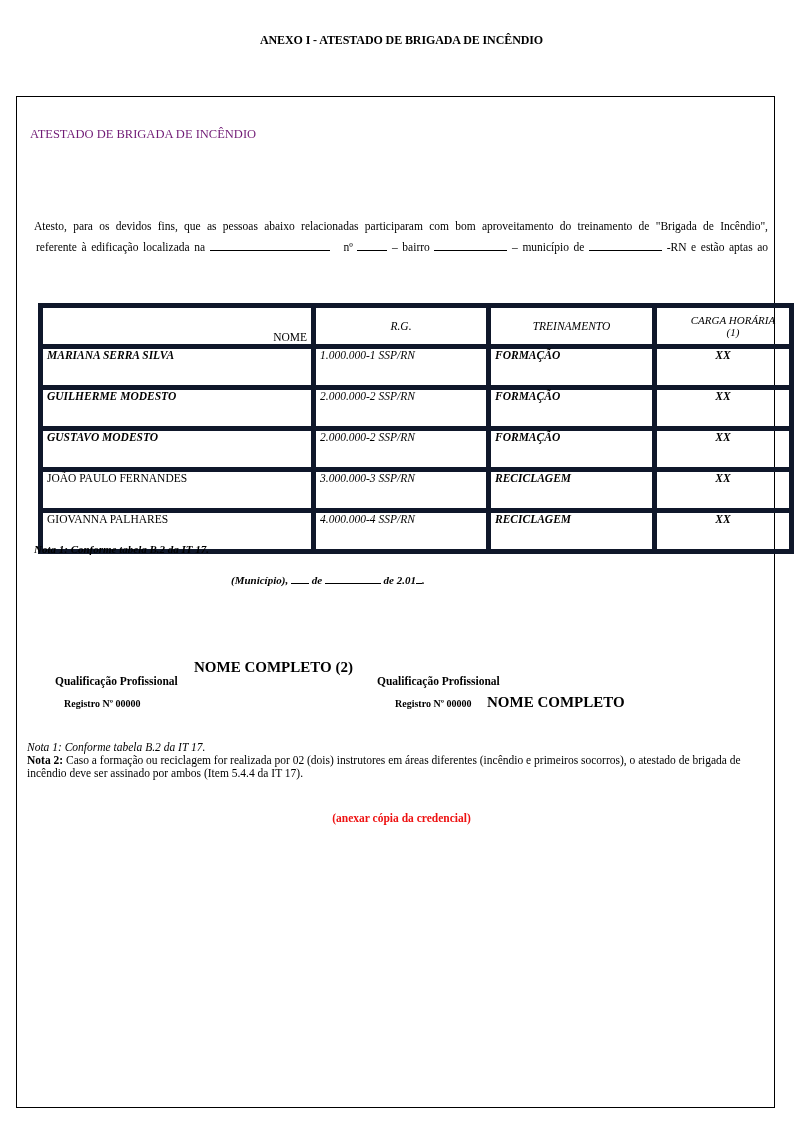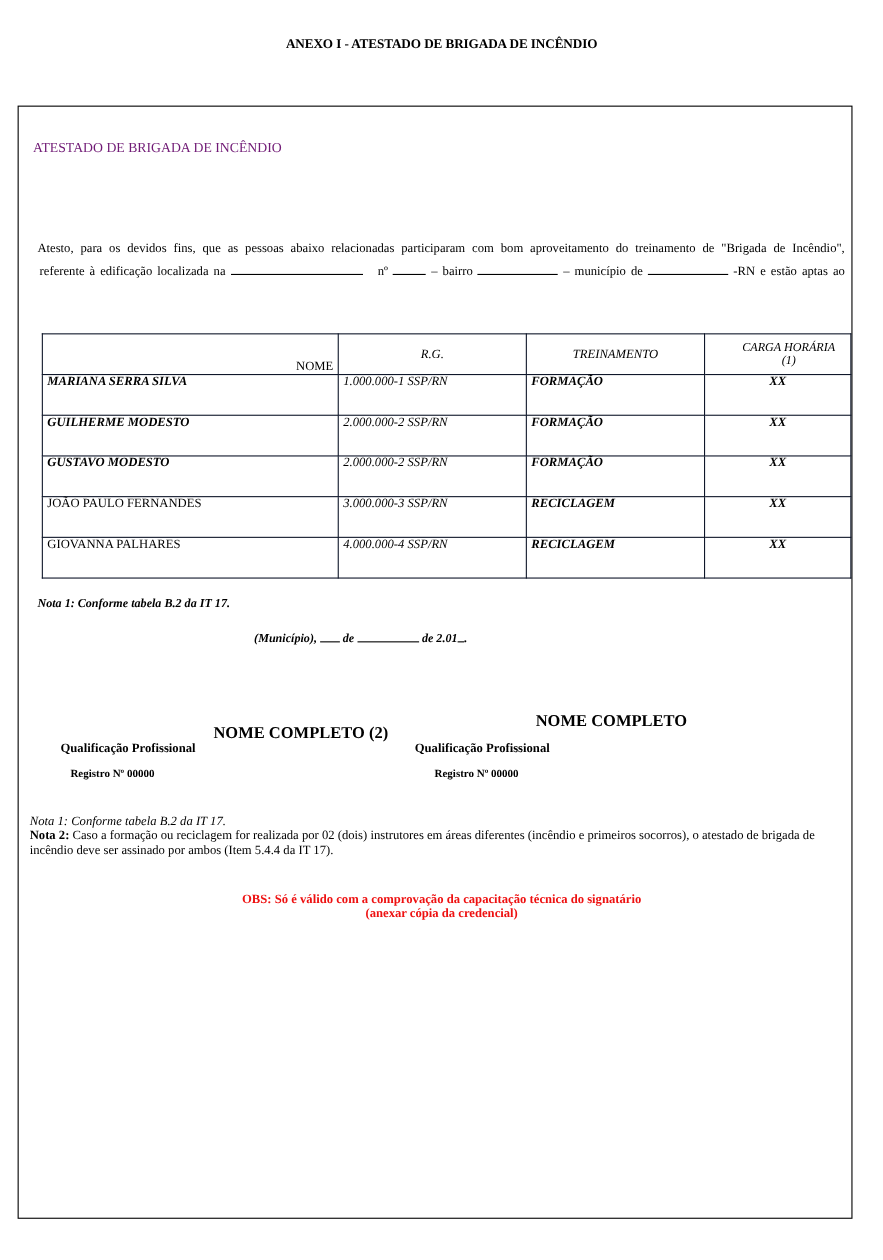--- a/index.html
+++ b/index.html
@@ -8,21 +8,21 @@
   #doc-title { top:33px; left:0; width:803px; text-align:center; font-size:12px; font-weight:bold; letter-spacing:-0.1px; }
   #frame { left:16px; top:96px; width:759px; height:1012px; border:1px solid #000; box-sizing:border-box; }
   #subtitle { left:30px; top:127px; font-size:12.5px; color:#701a75; }
   #intro { left:34px; top:216px; width:734px; font-size:11.5px; line-height:21px; text-align:justify; }
   #intro .line { display:block; white-space:nowrap; }
   #intro .l1 { text-align:justify; text-align-last:justify; }
   #intro .l2 { padding-left:2px; text-align:justify; text-align-last:justify; }
   .blank { display:inline-block; border-bottom:1px solid #000; height:9px; vertical-align:baseline; }
 
   #crew-table { left:38px; top:303px; border-collapse:collapse; font-size:11.5px; }
-  #crew-table td, #crew-table th { border:1px solid #0f172a; padding:0 4px; vertical-align:top; height:36px; }
+  #crew-table td, #crew-table th { border:5px solid #0f172a; padding:0 4px; vertical-align:top; height:36px; }
   #crew-table th { font-weight:normal; font-style:italic; text-align:center; vertical-align:middle; height:35px; }
   #crew-table th.name-h { font-style:normal; font-weight:normal; text-align:right; vertical-align:bottom; padding-bottom:1px; }
   #crew-table th.carga { font-size:11px; line-height:12px;padding-left:24px; }
   .c-name { width:260px; }
   .c-rg { width:162px; }
   .c-trein { width:153px; }
   .c-carga { width:104px; text-align:center; }
   .it { font-style:italic; }
   .bi { font-style:italic; font-weight:bold; }
   .pl { font-style:normal; font-weight:normal; }
@@ -115,25 +115,24 @@
   <span class="blank" style="width:18px"></span>
   <span>de</span>
   <span class="blank" style="width:56px"></span>
   <span>de 2.01</span><span class="blank" style="width:6px"></span><span>.</span>
 </div>
 
 <div class="abs sig-name" style="left:194px; top:659px;">NOME COMPLETO (2)</div>
 <div class="abs sig-qual" style="left:55px; top:675px;">Qualificação Profissional</div>
 <div class="abs sig-reg" style="left:64px; top:698px;">Registro Nº 00000</div>
 
-<div class="abs sig-name" style="left:487px; top:648px;text-align:center;">NOME COMPLETO</div>
+<div class="abs sig-name" style="left:487px; top:694px;text-align:center;">NOME COMPLETO</div>
 <div class="abs sig-qual" style="left:377px; top:675px;">Qualificação Profissional</div>
 <div class="abs sig-reg" style="left:395px; top:698px;">Registro Nº 00000</div>
 
 <div id="notes" class="abs">
   <div class="n1">Nota 1: Conforme tabela B.2 da IT 17.</div>
   <div><b>Nota 2:</b><span> Caso a formação ou reciclagem for realizada por 02 (dois) instrutores em áreas diferentes (incêndio e primeiros socorros), o atestado de brigada de incêndio deve ser assinado por ambos (Item 5.4.4 da IT 17).</span></div>
 </div>
 
 <div id="obs" class="abs">
-  <div>OBS: Só é válido com a comprovação da capacitação técnica do signatário</div>
   <div>(anexar cópia da credencial)</div>
 </div>
 
 </body></html>

